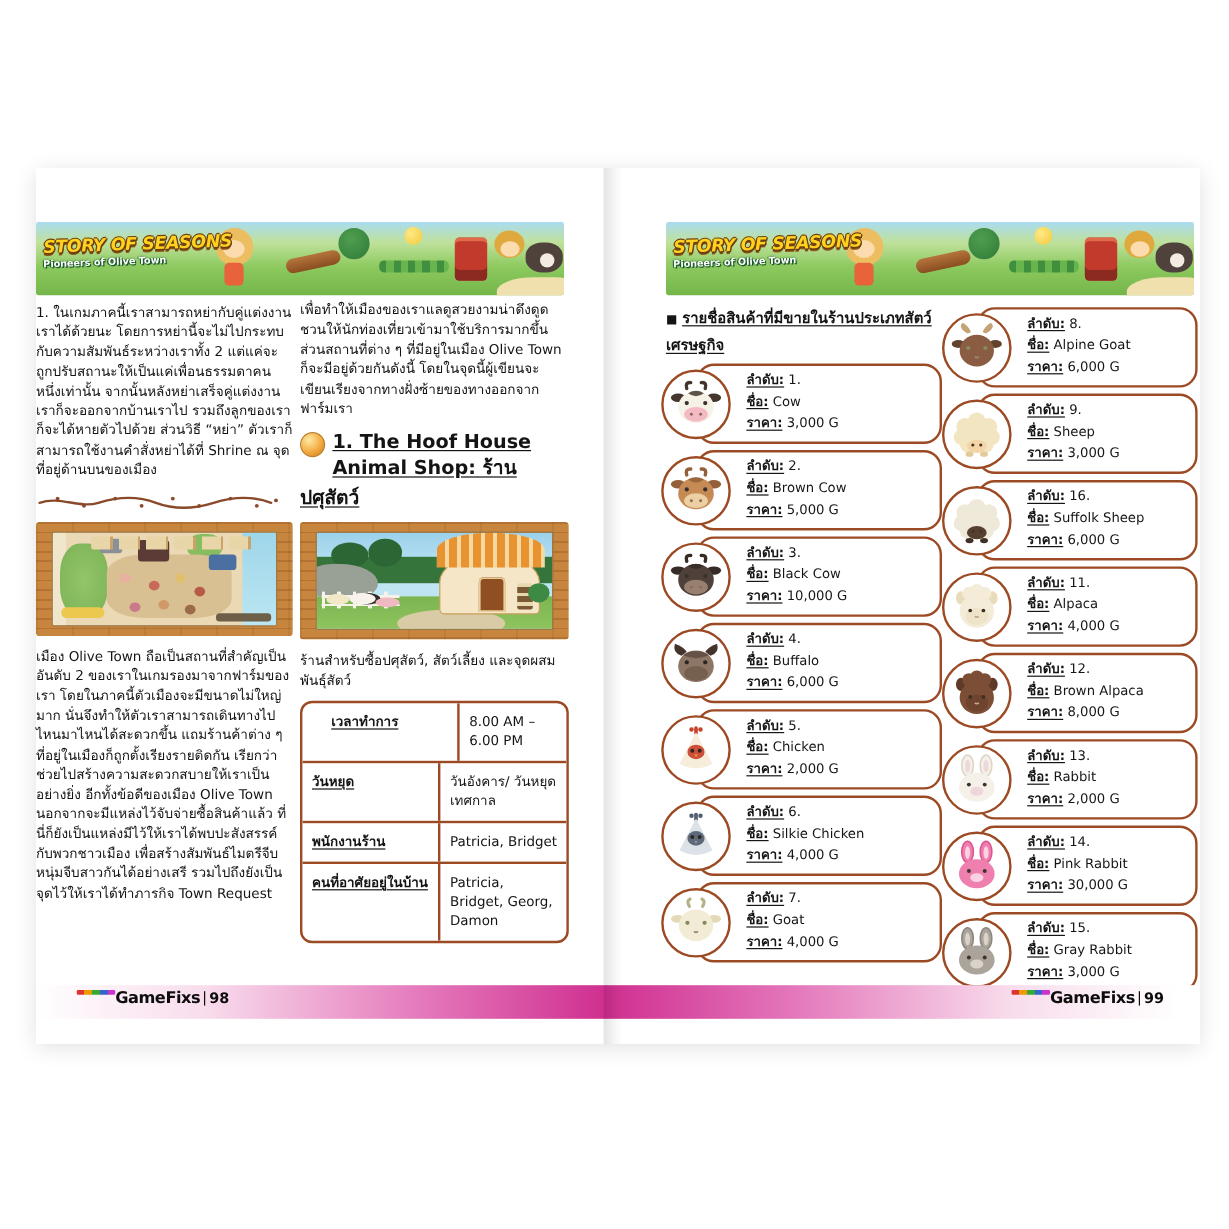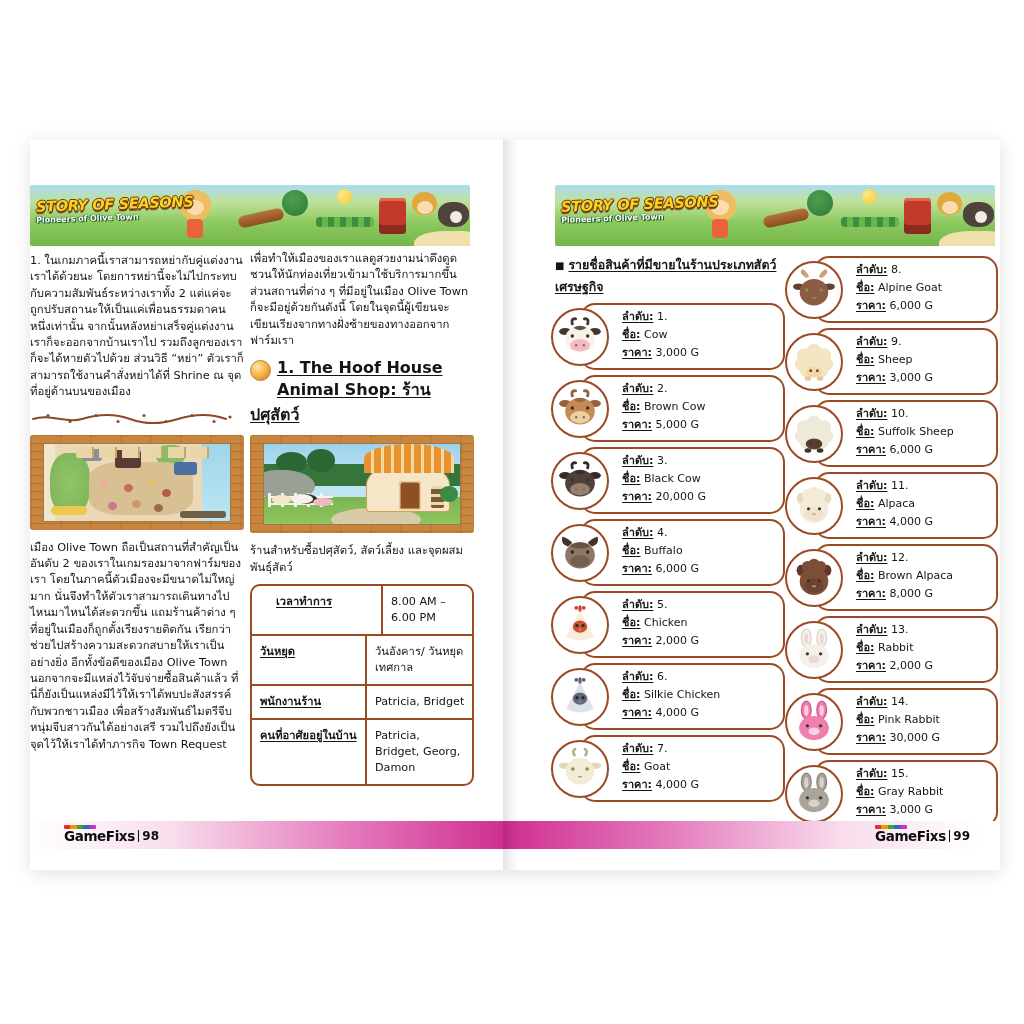--- a/index.html
+++ b/index.html
@@ -126,21 +126,21 @@
            border:2px solid #9c4a24;border-radius:50%;display:flex;align-items:center;justify-content:center;}
   .aline{font-size:11px;line-height:18px;white-space:nowrap;color:#151515;}
   .albl{font-weight:700;text-decoration:underline;text-underline-offset:2px;}
 
   
   .fbar{position:absolute;top:821px;height:28px;}
   .fbar-left{left:30px;width:475px;
     background:linear-gradient(90deg,#ffffff 0%,#f8dcec 30%,#e478bb 68%,#cf2f90 100%);}
   .fbar-right{left:505px;width:495px;
     background:linear-gradient(90deg,#cf2f90 0%,#e478bb 32%,#f8dcec 68%,#ffffff 96%);}
-  .brand{position:absolute;top:4px;display:flex;flex-direction:column;align-items:flex-start;}
+  .brand{position:absolute;top:4px;display:flex;flex-direction:row;align-items:flex-start;}
   .fbar-left .brand{left:34px;}
   .fbar-right .brand{right:30px;}
   .brand-mini{width:32px;height:4px;border-radius:1px;margin-bottom:0;
     background:linear-gradient(90deg,#d33 0 20%,#e90 20% 40%,#3a3 40% 60%,#36c 60% 80%,#c3c 80%);}
   .brand-row{display:flex;align-items:center;gap:3px;}
   .brand-text{font-size:13.5px;font-weight:800;letter-spacing:-.4px;color:#0d0d0d;line-height:14px;}
   .brand-bar{width:1.5px;height:12px;background:#0d0d0d;}
   .brand-page{font-size:12px;font-weight:700;color:#0d0d0d;}
 </style>
 </head>
@@ -331,21 +331,21 @@
             <path d="M14 11.5 q6 -3.5 12 0 q-6 4.5 -12 0" fill="#352a25" opacity=".85"></path>
             <ellipse cx="20" cy="27.5" rx="9" ry="5.6" fill="#97806f"></ellipse>
             <circle cx="13" cy="19" r="1.6" fill="#38302a"></circle>
             <circle cx="27" cy="19" r="1.6" fill="#38302a"></circle>
             <circle cx="16.5" cy="27.5" r="1.1" fill="#8a6a58"></circle>
             <circle cx="23.5" cy="27.5" r="1.1" fill="#8a6a58"></circle>
           </svg>
         </div>
         <div class="aline"><span class="albl">ลำดับ:</span> <span>3.</span></div>
         <div class="aline"><span class="albl">ชื่อ:</span> <span>Black Cow</span></div>
-        <div class="aline"><span class="albl">ราคา:</span> <span>20,000 G</span></div>
+        <div class="aline"><span class="albl">ราคา:</span> <span>10,000 G</span></div>
       </div>
       <div class="acard">
         <div class="acircle">
           <svg width="44" height="44" viewBox="0 0 40 40">
             <path d="M9 14 Q2 12 4 5 Q10 7 13 11 Z" fill="#43332a"></path>
             <path d="M31 14 Q38 12 36 5 Q30 7 27 11 Z" fill="#43332a"></path>
             <ellipse cx="20" cy="22" rx="13.5" ry="12" fill="#8e7667"></ellipse>
             <path d="M10 13.5 q10 -6 20 0 q-10 5 -20 0" fill="#43332a" opacity=".55"></path>
             <ellipse cx="20" cy="27.5" rx="9" ry="5.6" fill="#75604f"></ellipse>
             <circle cx="13" cy="19" r="1.6" fill="#2c241e"></circle>
@@ -459,21 +459,21 @@
             <circle cx="14" cy="27" r="7" fill="#efe9da"></circle>
             <circle cx="26" cy="27" r="7" fill="#efe9da"></circle>
             <circle cx="20" cy="20" r="9.5" fill="#efe9da"></circle>
             <ellipse cx="20" cy="29" rx="7.5" ry="5" fill="#55402f"></ellipse>
             <ellipse cx="14.5" cy="35" rx="3" ry="2" fill="#3f2f24"></ellipse>
             <ellipse cx="25.5" cy="35" rx="3" ry="2" fill="#3f2f24"></ellipse>
             <circle cx="17" cy="28" r="1.2" fill="#443628"></circle>
             <circle cx="23" cy="28" r="1.2" fill="#443628"></circle>
           </svg>
         </div>
-        <div class="aline"><span class="albl">ลำดับ:</span> <span>10.</span></div>
+        <div class="aline"><span class="albl">ลำดับ:</span> <span>16.</span></div>
         <div class="aline"><span class="albl">ชื่อ:</span> <span>Suffolk Sheep</span></div>
         <div class="aline"><span class="albl">ราคา:</span> <span>6,000 G</span></div>
       </div>
       <div class="acard">
         <div class="acircle">
           <svg width="44" height="44" viewBox="0 0 40 40">
             <ellipse cx="8" cy="13" rx="3.8" ry="5" fill="#e9dcbc"></ellipse>
             <ellipse cx="32" cy="13" rx="3.8" ry="5" fill="#e9dcbc"></ellipse>
             <circle cx="14" cy="9.5" r="5" fill="#f4ecd8"></circle>
             <circle cx="20" cy="8" r="5.5" fill="#f4ecd8"></circle>

